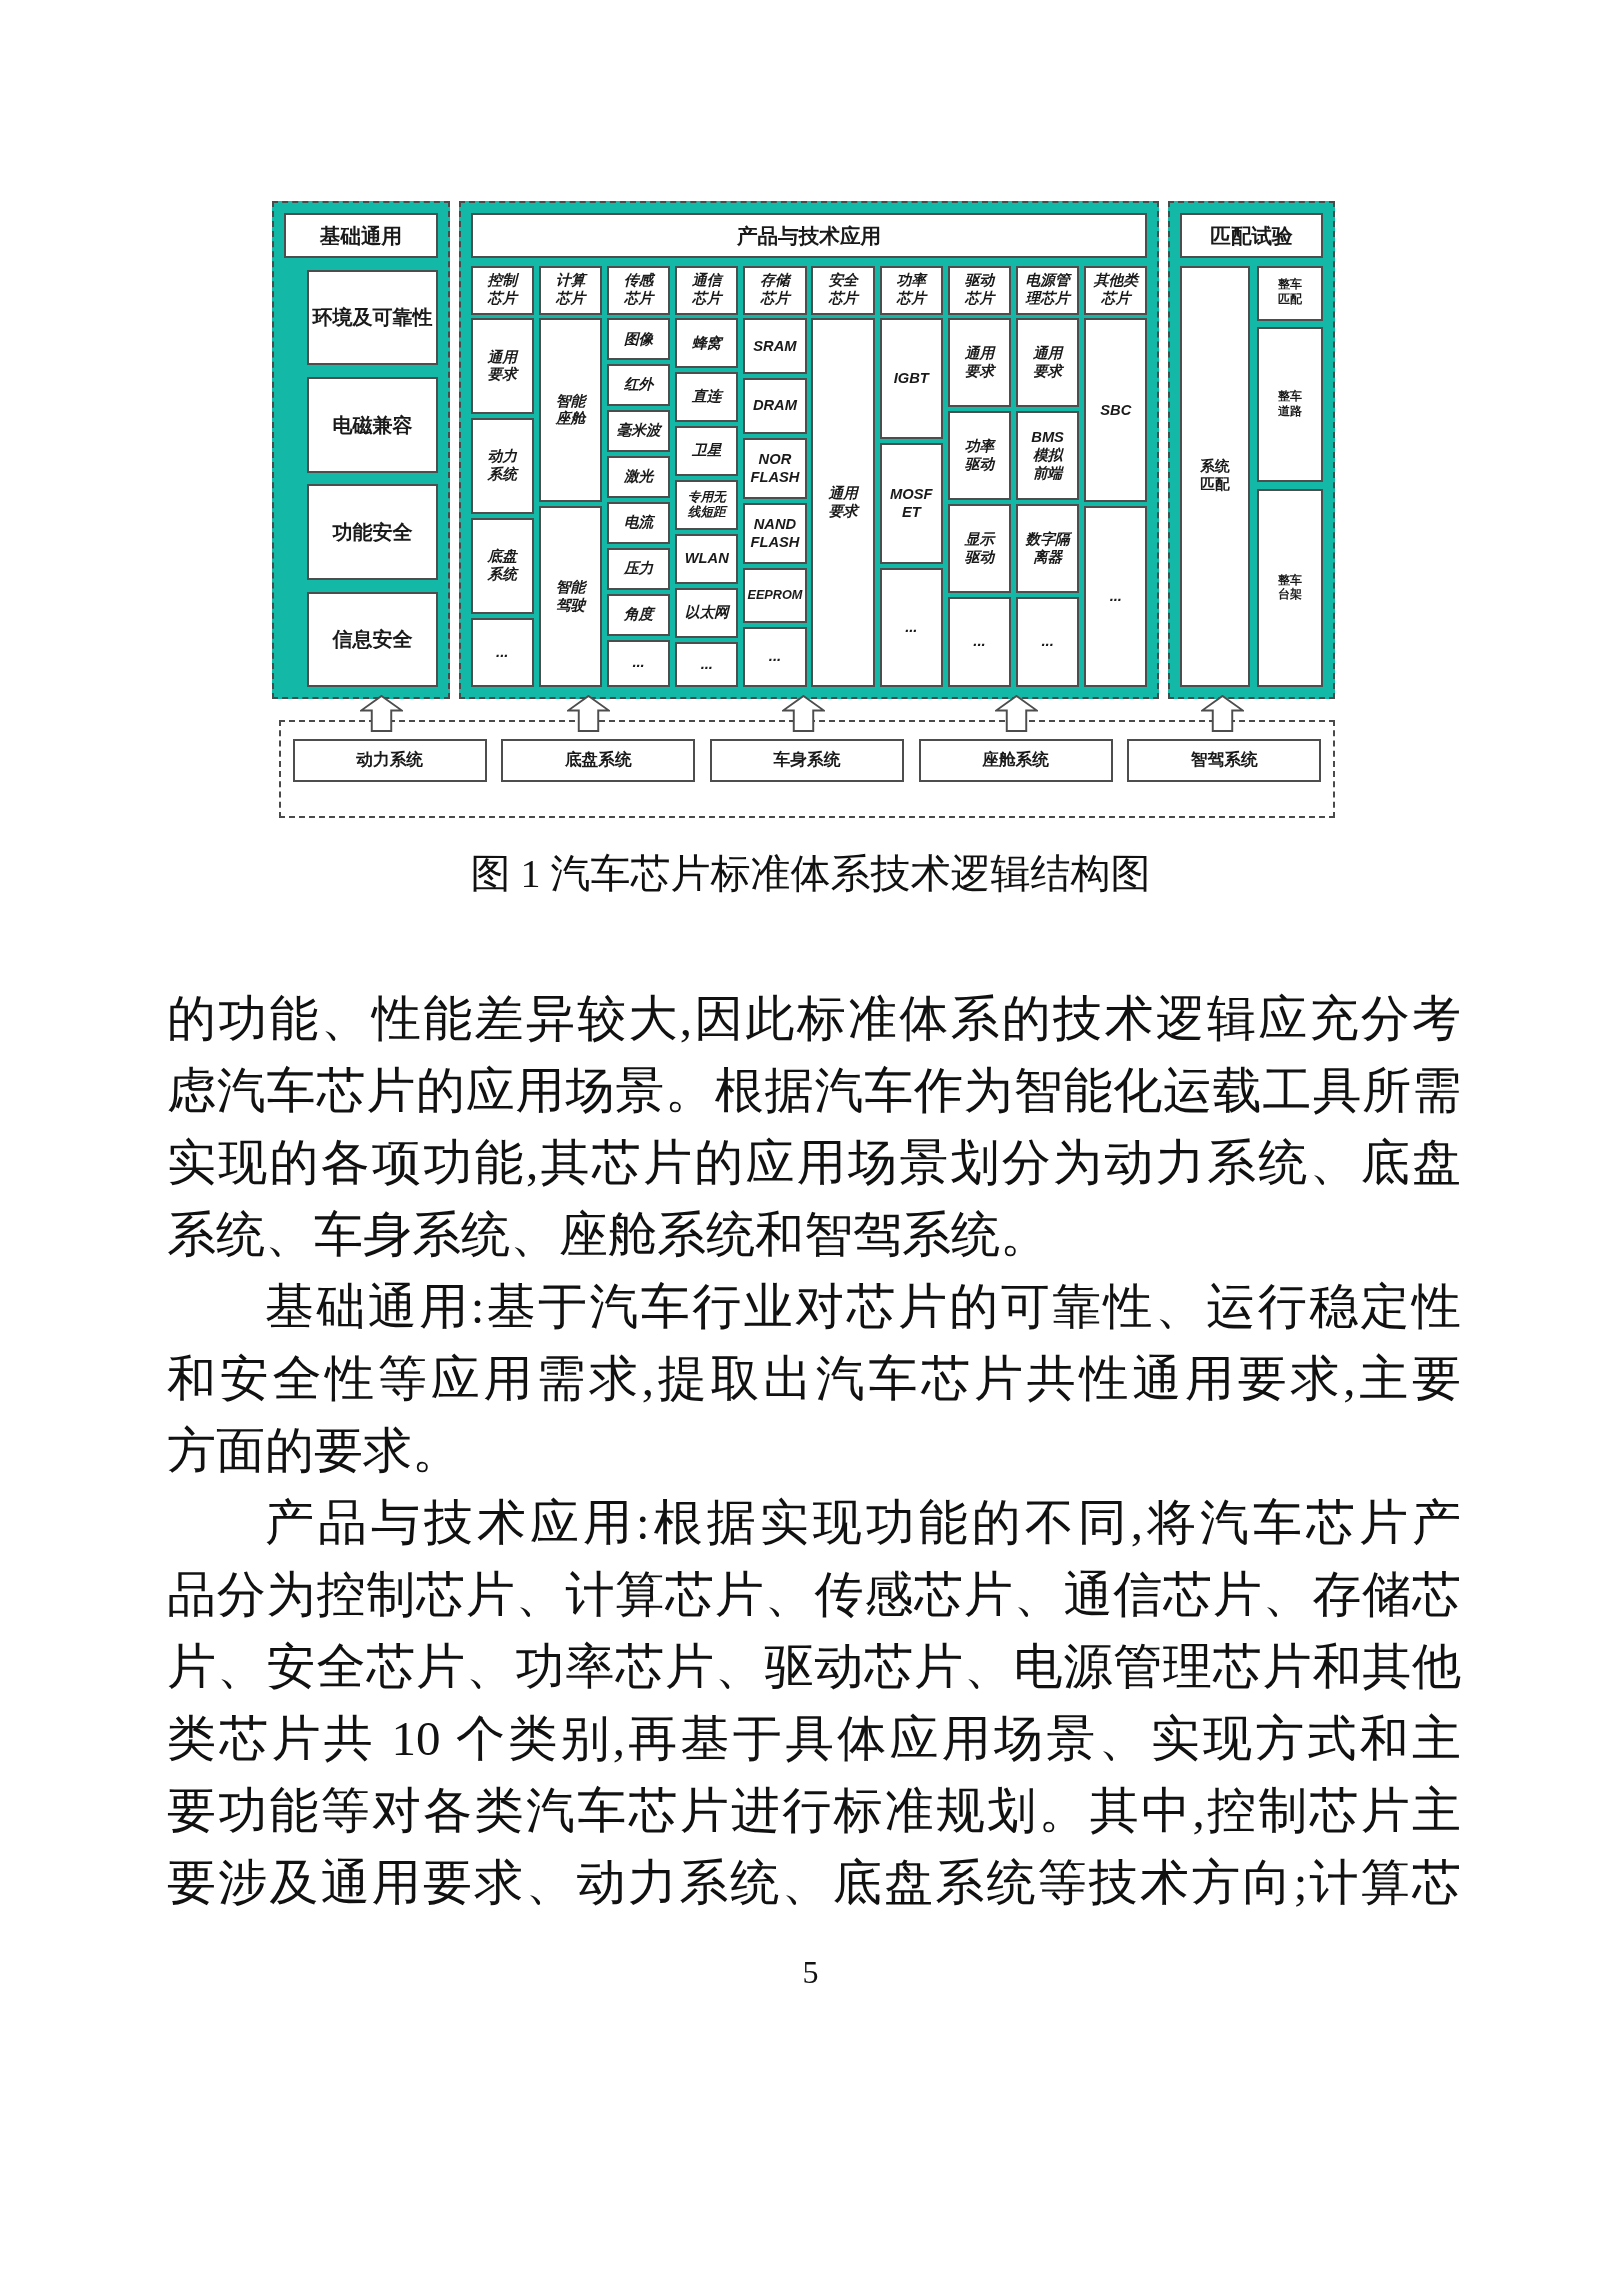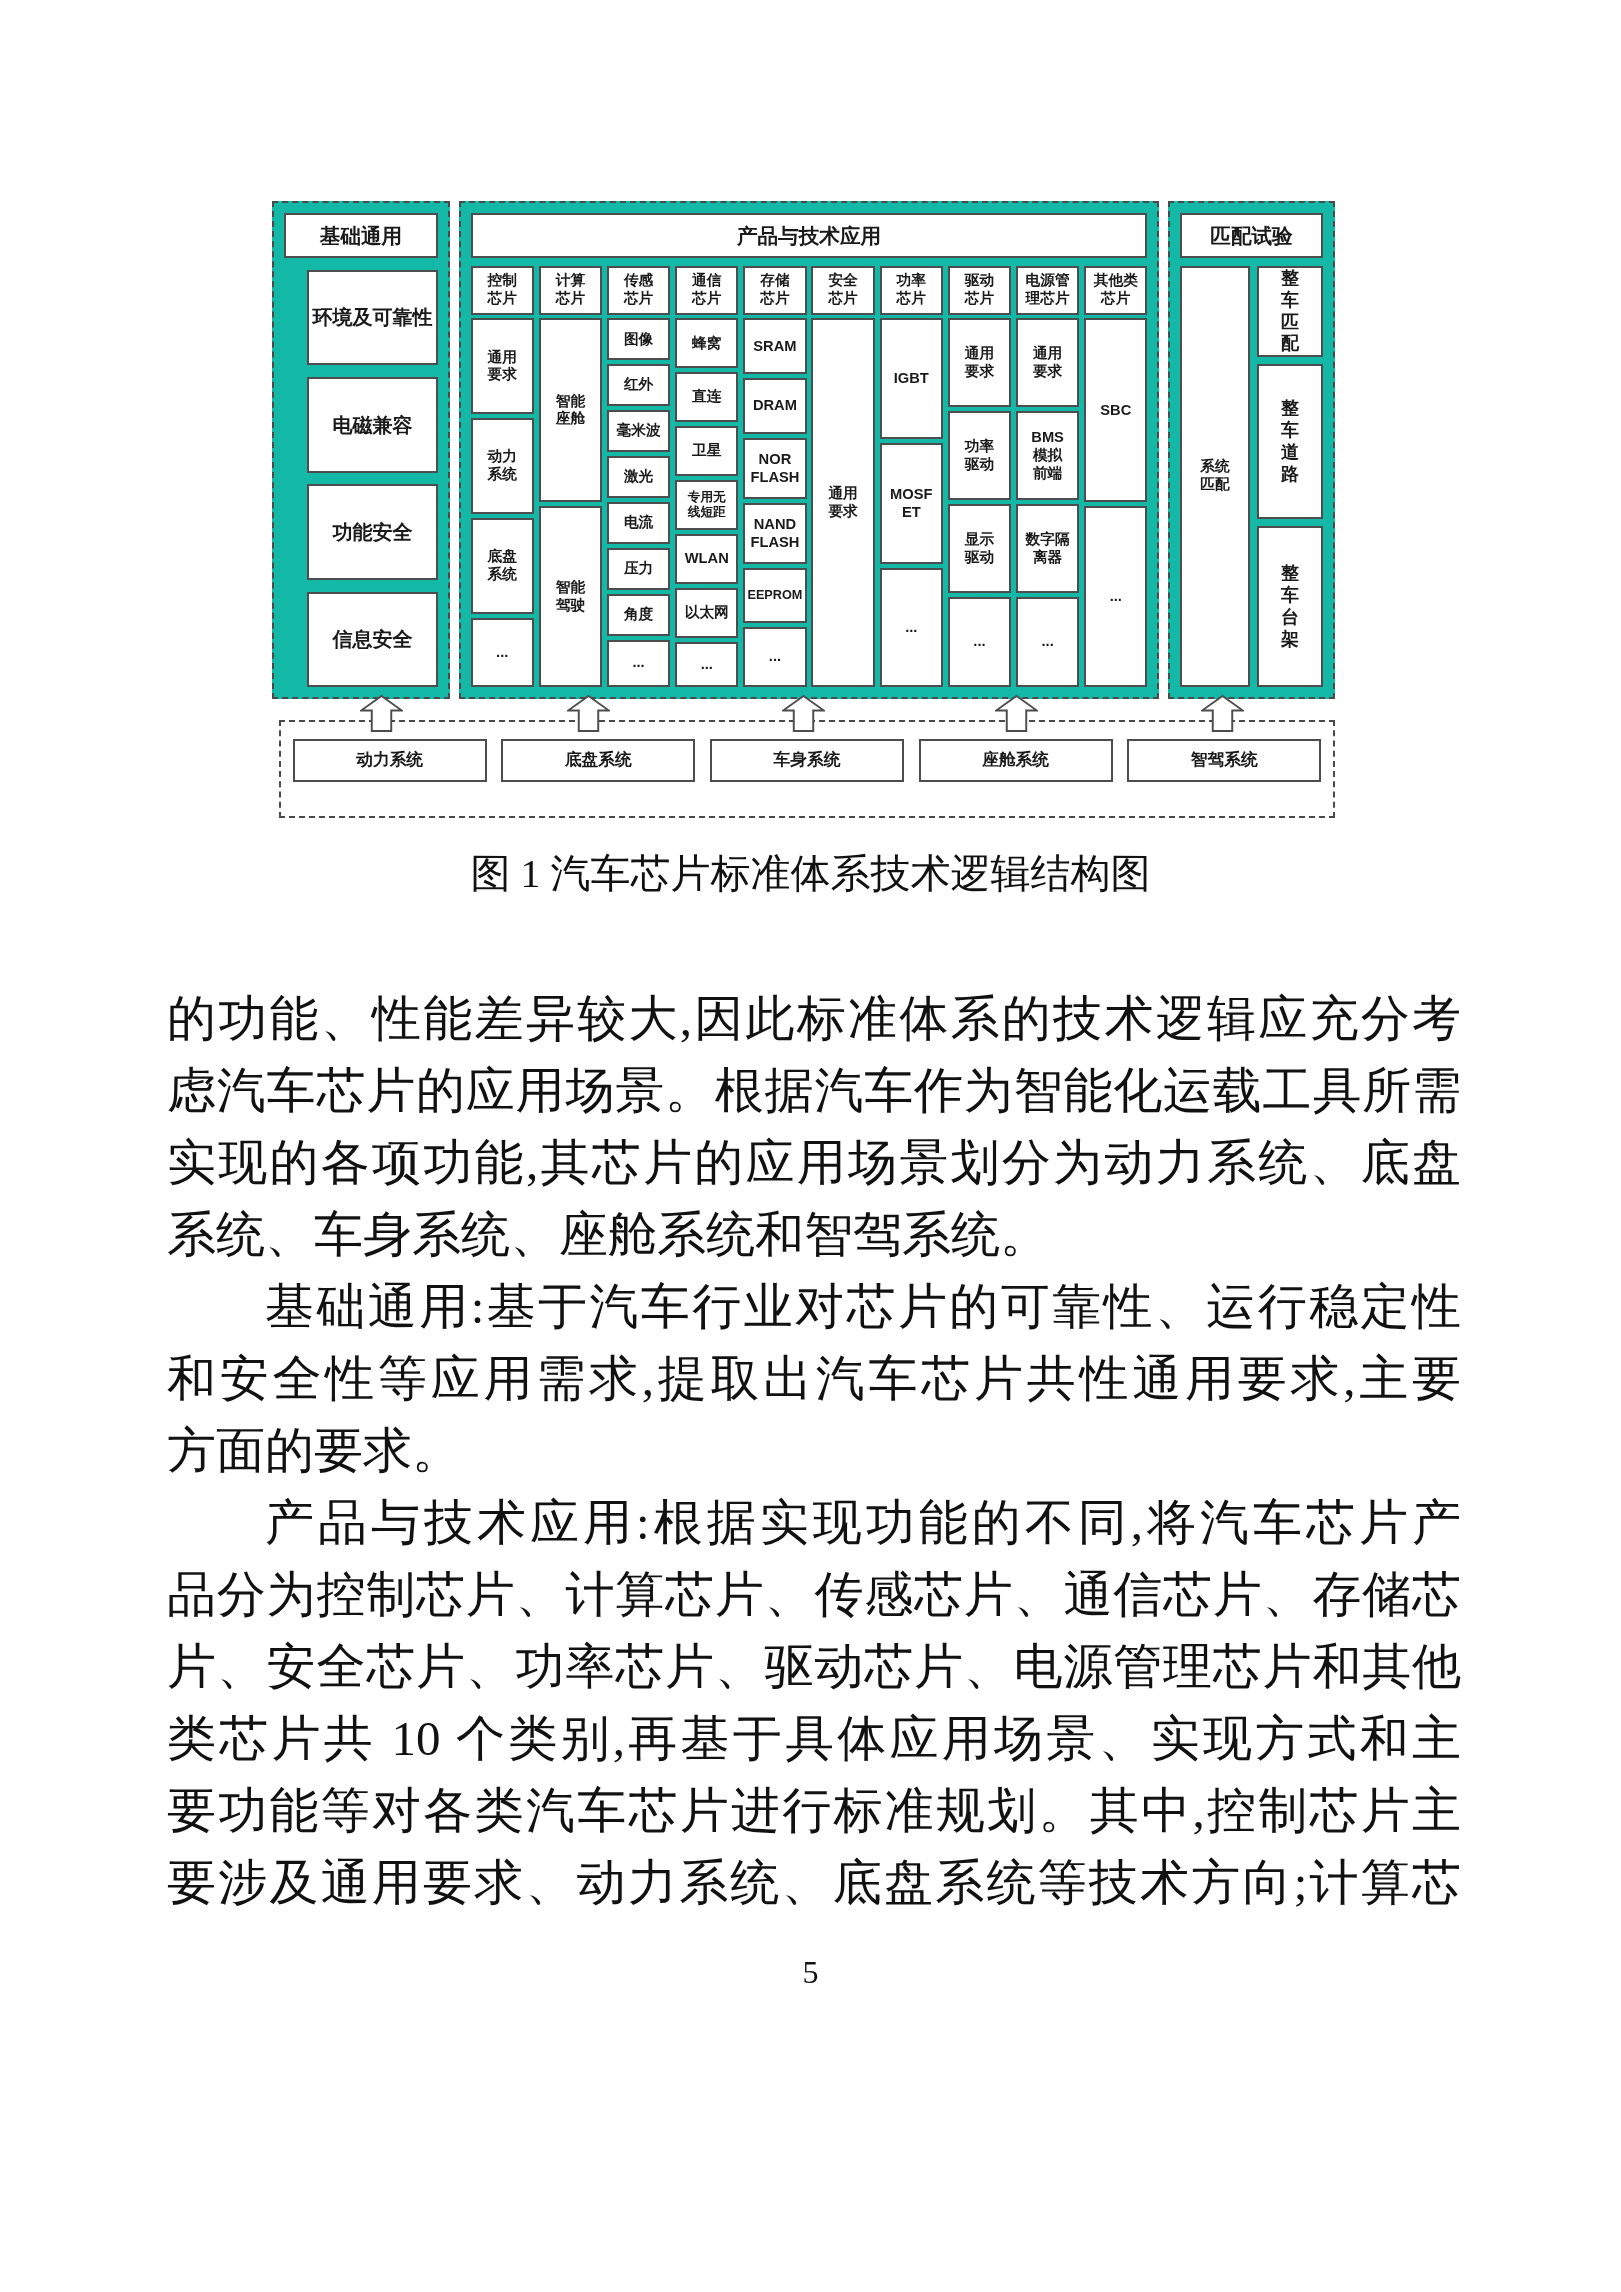--- a/index.html
+++ b/index.html
@@ -12,34 +12,34 @@
   .toprow{display:flex;gap:8.8px;height:498px;}
   .sec{border:2px dashed #4a4a4a;padding:9.8px;box-sizing:border-box;
        display:flex;flex-direction:column;background:#14b8a6;}
   .tbox{border:2px solid #4d4d4d;background:#fff;box-sizing:border-box;
         display:flex;align-items:center;justify-content:center;text-align:center;line-height:1.22;}
   .sec-hd{min-height:45px;font-size:20.6px;flex:0 0 auto;}
   .sec-basic{width:178px;gap:11.8px;}
   .sec-basic .it{flex:1;font-size:20px;margin-left:23px;}
   .sec-product{flex:1;}
   .cols{display:flex;gap:4.9px;flex:1;margin-top:7.8px;min-height:0;}
-  .col{flex:1;display:flex;flex-direction:column;gap:3.9px;min-width:0;}
+  .col{flex:1;display:flex;flex-direction:column;gap:3.9px;min-width:0;font-style:italic;}
   .col .hd{flex:0 0 49px;font-size:14.7px;}
   .col .it{font-size:14.7px;flex:0 0 auto;}
   .col .fx{flex:1 1 auto;}
   .w2{display:inline-block;width:31px;}
   .w3{display:inline-block;width:46px;}
   .w40{display:inline-block;width:39px;}
   .sm{font-size:12.7px !important;}
   .ba{word-break:break-all;}
   .sec-match{width:167px;}
   .match-body{flex:1;display:flex;gap:6.9px;margin-top:7.8px;min-height:0;}
   .match-left{flex:1;font-size:14.7px;}
   .match-right{flex:1;display:flex;flex-direction:column;gap:6.9px;}
-  .match-right .it{font-size:18px;}
+  .match-right .it{font-size:12px;font-family:Liberation Mono, monospace;}
   .arrow{position:absolute;top:494px;z-index:3;}
   .bottom-sec{position:absolute;left:6.9px;right:0;top:519px;height:98px;
               border:2px dashed #4a4a4a;padding:8.8px 11.8px;box-sizing:border-box;background:transparent;}
   .app-box{height:33px;font-size:16.7px;position:relative;z-index:1;background:#fff;}
   .sys-row{display:flex;gap:14.7px;margin-top:7.8px;}
   .sys-box{flex:1;height:43px;font-size:16.7px;}
 
   
   .caption{margin-top:25.5px;width:1621px;text-align:center;font-size:40px;font-weight:normal;}
   .bodytext{margin:82px 0 0 167px;width:1294px;}

